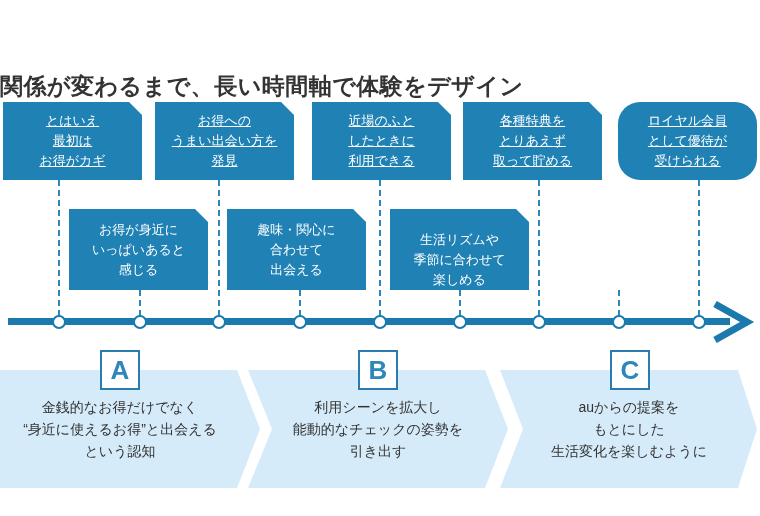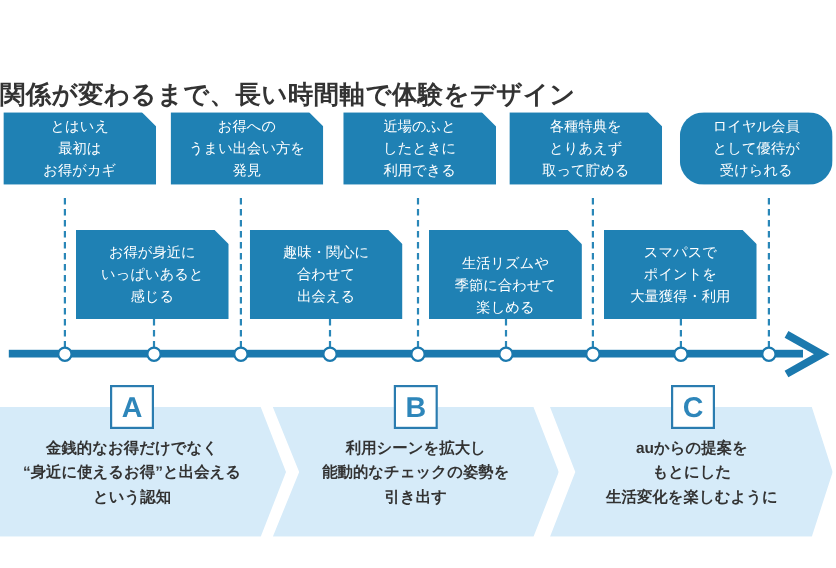--- a/index.html
+++ b/index.html
@@ -15,21 +15,21 @@
     letter-spacing:0.5px;
     margin-top:40px;
   }
   
   .callout {
     position:absolute; width:139px; background:#1f81b4; color:#ffffff;
     display:flex; flex-direction:column; align-items:center; justify-content:center;
     text-align:center; font-size:13px; line-height:20px;
     clip-path:polygon(0 0, calc(100% - 13px) 0, 100% 13px, 100% 100%, 0 100%);
   }
-  .row1 { top:102px; height:66px; }
+  .row1 { top:102px; height:78px;text-decoration:underline; }
   .row2 { top:209px; height:81px; }
   .r1b1{left:3px;} .r1b2{left:155px;} .r1b3{left:312px;} .r1b4{left:463px;align-items:center;} .r1b5{left:618px;border-radius:22px;}
   .r2b1{left:69px;} .r2b2{left:227px;} .r2b3{left:390px;justify-content:flex-end;} .r2b4{left:549px;}
   
   .connector {
     position:absolute; width:0; border-left:2px dashed #2a87b8;
   }
   .conn-r1 { top:180px; height:136px; }
   .conn-r2 { top:290px; height:26px; }
   
@@ -45,21 +45,21 @@
   .phase-label {
     position:absolute; top:350px; width:40px; height:40px; background:#ffffff;
     border:2px solid #2a7cb0; color:#2e86ba; font-size:26px; font-weight:bold;
     display:flex; align-items:center; justify-content:center; z-index:5;
   }
   .pl-a{left:100px;} .pl-b{left:358px;} .pl-c{left:610px;}
   
   .band {
     position:absolute; top:370px; height:118px; background:#d6ebf9;
     display:flex; flex-direction:column; align-items:center; justify-content:center;
-    text-align:center; color:#333333; font-size:14px; font-weight:bold; line-height:22px;
+    text-align:center; color:#333333; font-size:14px; font-weight:normal; line-height:22px;
   }
   .band-a { left:0; width:260px;
     clip-path:polygon(0 0, 237px 0, 260px 59px, 237px 118px, 0 118px); }
   .band-a .band-text{ margin-right:20px; }
   .band-b { left:248px; width:260px;
     clip-path:polygon(0 0, 237px 0, 260px 59px, 237px 118px, 0 118px, 24px 59px); }
   .band-c { left:500px; width:258px;
     clip-path:polygon(0 0, 238px 0, 257px 59px, 238px 118px, 0 118px, 23px 59px); }
   .band-text { display:flex; flex-direction:column; }
 </style>
@@ -103,25 +103,20 @@
   </div>
   <div class="callout row2 r2b1">
     <span>お得が身近に</span>
     <span>いっぱいあると</span>
     <span>感じる</span>
   </div>
   <div class="callout row2 r2b3">
     <span>生活リズムや</span>
     <span>季節に合わせて</span>
     <span>楽しめる</span>
-  </div>
-  <div class="callout row2 r2b4">
-    <span>スマパスで</span>
-    <span>ポイントを</span>
-    <span>大量獲得・利用</span>
   </div>
 
   <div class="connector conn-r1" style="left:58px;"></div>
   <div class="connector conn-r1" style="left:218px;"></div>
   <div class="connector conn-r1" style="left:379px;"></div>
   <div class="connector conn-r1" style="left:538px;"></div>
   <div class="connector conn-r1" style="left:698px;"></div>
   <div class="connector conn-r2" style="left:139px;"></div>
   <div class="connector conn-r2" style="left:299px;"></div>
   <div class="connector conn-r2" style="left:459px;"></div>

